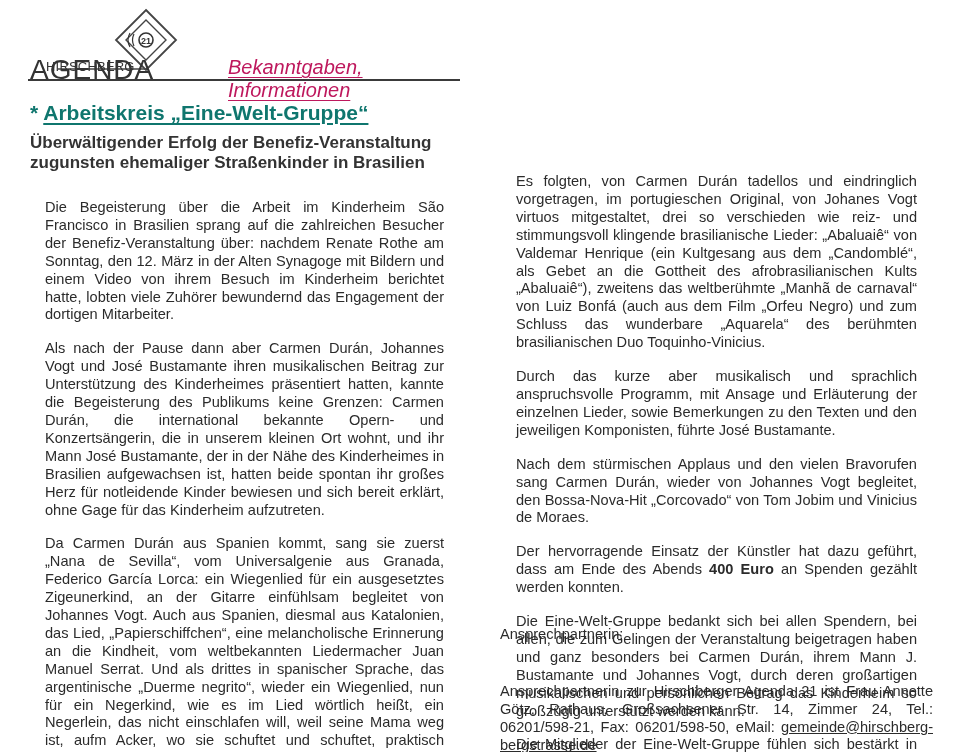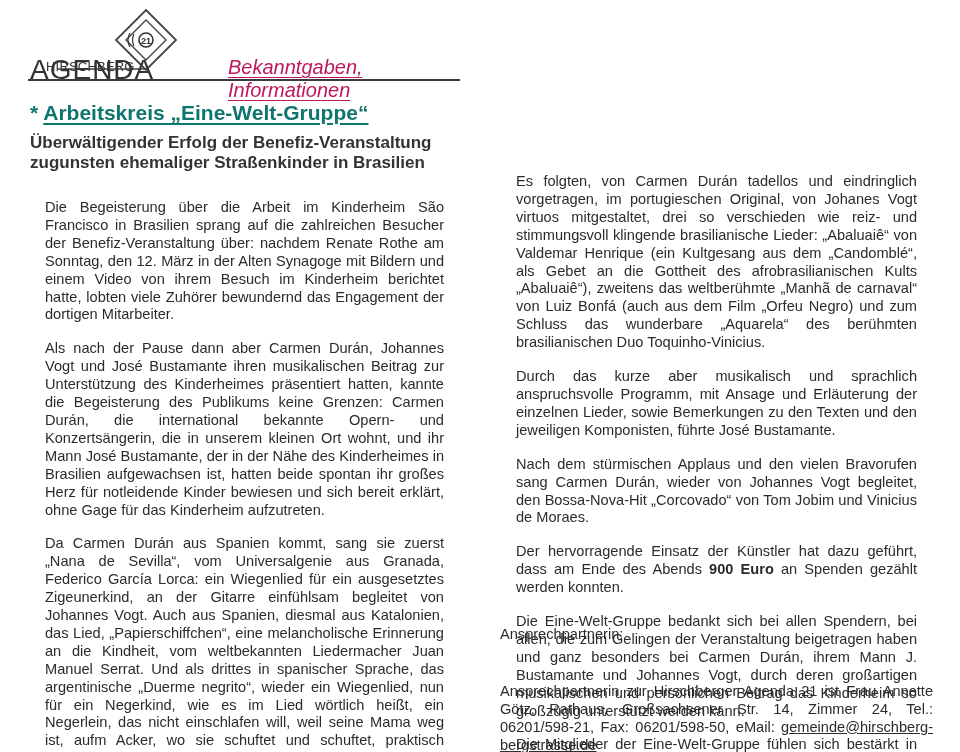--- a/index.html
+++ b/index.html
@@ -78,21 +78,21 @@
   <div class="col col-left">
     <p>Die Begeisterung über die Arbeit im Kinderheim São Francisco in Brasilien sprang auf die zahlreichen Besucher der Benefiz-Veranstaltung über: nachdem Renate Rothe am Sonntag, den 12. März in der Alten Synagoge mit Bildern und einem Video von ihrem Besuch im Kinderheim berichtet hatte, lobten viele Zuhörer bewundernd das Engagement der dortigen Mitarbeiter.</p>
     <p>Als nach der Pause dann aber Carmen Durán, Johannes Vogt und José Bustamante ihren musikalischen Beitrag zur Unterstützung des Kinderheimes präsentiert hatten, kannte die Begeisterung des Publikums keine Grenzen: Carmen Durán, die international bekannte Opern- und Konzertsängerin, die in unserem kleinen Ort wohnt, und ihr Mann José Bustamante, der in der Nähe des Kinderheimes in Brasilien aufgewachsen ist, hatten beide spontan ihr großes Herz für notleidende Kinder bewiesen und sich bereit erklärt, ohne Gage für das Kinderheim aufzutreten.</p>
     <p>Da Carmen Durán aus Spanien kommt, sang sie zuerst „Nana de Sevilla“, vom Universalgenie aus Granada, Federico García Lorca: ein Wiegenlied für ein ausgesetztes Zigeunerkind, an der Gitarre einfühlsam begleitet von Johannes Vogt. Auch aus Spanien, diesmal aus Katalonien, das Lied, „Papierschiffchen“, eine melancholische Erinnerung an die Kindheit, vom weltbekannten Liedermacher Juan Manuel Serrat. Und als drittes in spanischer Sprache, das argentinische „Duerme negrito“, wieder ein Wiegenlied, nun für ein Negerkind, wie es im Lied wörtlich heißt, ein Negerlein, das nicht einschlafen will, weil seine Mama weg ist, aufm Acker, wo sie schuftet und schuftet, praktisch umsonst, schließlich wird sie nur ein bisschen Essbares mit nach Hause bringen dürfen. Nach einem schlichten, doch sehr hübschen Gitarrensolo von Johannes Vogt, der den berühmten Hit der 50er Jahre, „A Felicidade“, aus dem Film „Orfeu Negro“, zum Besten gab, präsentierten beide Künstler ein Kleinod der brasilianischen Musik, die Arie der „Bachiana Brasileira Nº 5“ von Heitor Villa-Lobos, der damit seine Hommage an das große Vorbild Joh. Seb. Bach hinterließ.</p>
   </div>
 
   <div class="col col-right">
     <p>Es folgten, von Carmen Durán tadellos und eindringlich vorgetragen, im portugieschen Original, von Johanes Vogt virtuos mitgestaltet, drei so verschieden wie reiz- und stimmungsvoll klingende brasilianische Lieder: „Abaluaiê“ von Valdemar Henrique (ein Kultgesang aus dem „Candomblé“, als Gebet an die Gottheit des afrobrasilianischen Kults „Abaluaiê“), zweitens das weltberühmte „Manhã de carnaval“ von Luiz Bonfá (auch aus dem Film „Orfeu Negro) und zum Schluss das wunderbare „Aquarela“ des berühmten brasilianischen Duo Toquinho-Vinicius.</p>
     <p>Durch das kurze aber musikalisch und sprachlich anspruchsvolle Programm, mit Ansage und Erläuterung der einzelnen Lieder, sowie Bemerkungen zu den Texten und den jeweiligen Komponisten, führte José Bustamante.</p>
     <p>Nach dem stürmischen Applaus und den vielen Bravorufen sang Carmen Durán, wieder von Johannes Vogt begleitet, den Bossa-Nova-Hit „Corcovado“ von Tom Jobim und Vinicius de Moraes.</p>
-    <p><span>Der hervorragende Einsatz der Künstler hat dazu geführt, dass am Ende des Abends </span><b>900 Euro</b><span> an Spenden gezählt werden konnten.</span></p>
+    <p><span>Der hervorragende Einsatz der Künstler hat dazu geführt, dass am Ende des Abends </span><b>400 Euro</b><span> an Spenden gezählt werden konnten.</span></p>
     <p>Die Eine-Welt-Gruppe bedankt sich bei allen Spendern, bei allen, die zum Gelingen der Veranstaltung beigetragen haben und ganz besonders bei Carmen Durán, ihrem Mann J. Bustamante und Johannes Vogt, durch deren großartigen musikalischen und persönlichen Beitrag das Kinderheim so großzügig unterstützt werden kann.</p>
     <p>Die Mitglieder der Eine-Welt-Gruppe fühlen sich bestärkt in ihrer Überzeugung, dass sich das Engagement für die eine gerechte, lebenswerte Welt für alle lohnt.</p>
   </div>
 
   <div class="contact-block">
     <div class="contact-row">
       <span class="contact-label">Ansprechpartnerin:</span>
     </div>
   </div>
 

